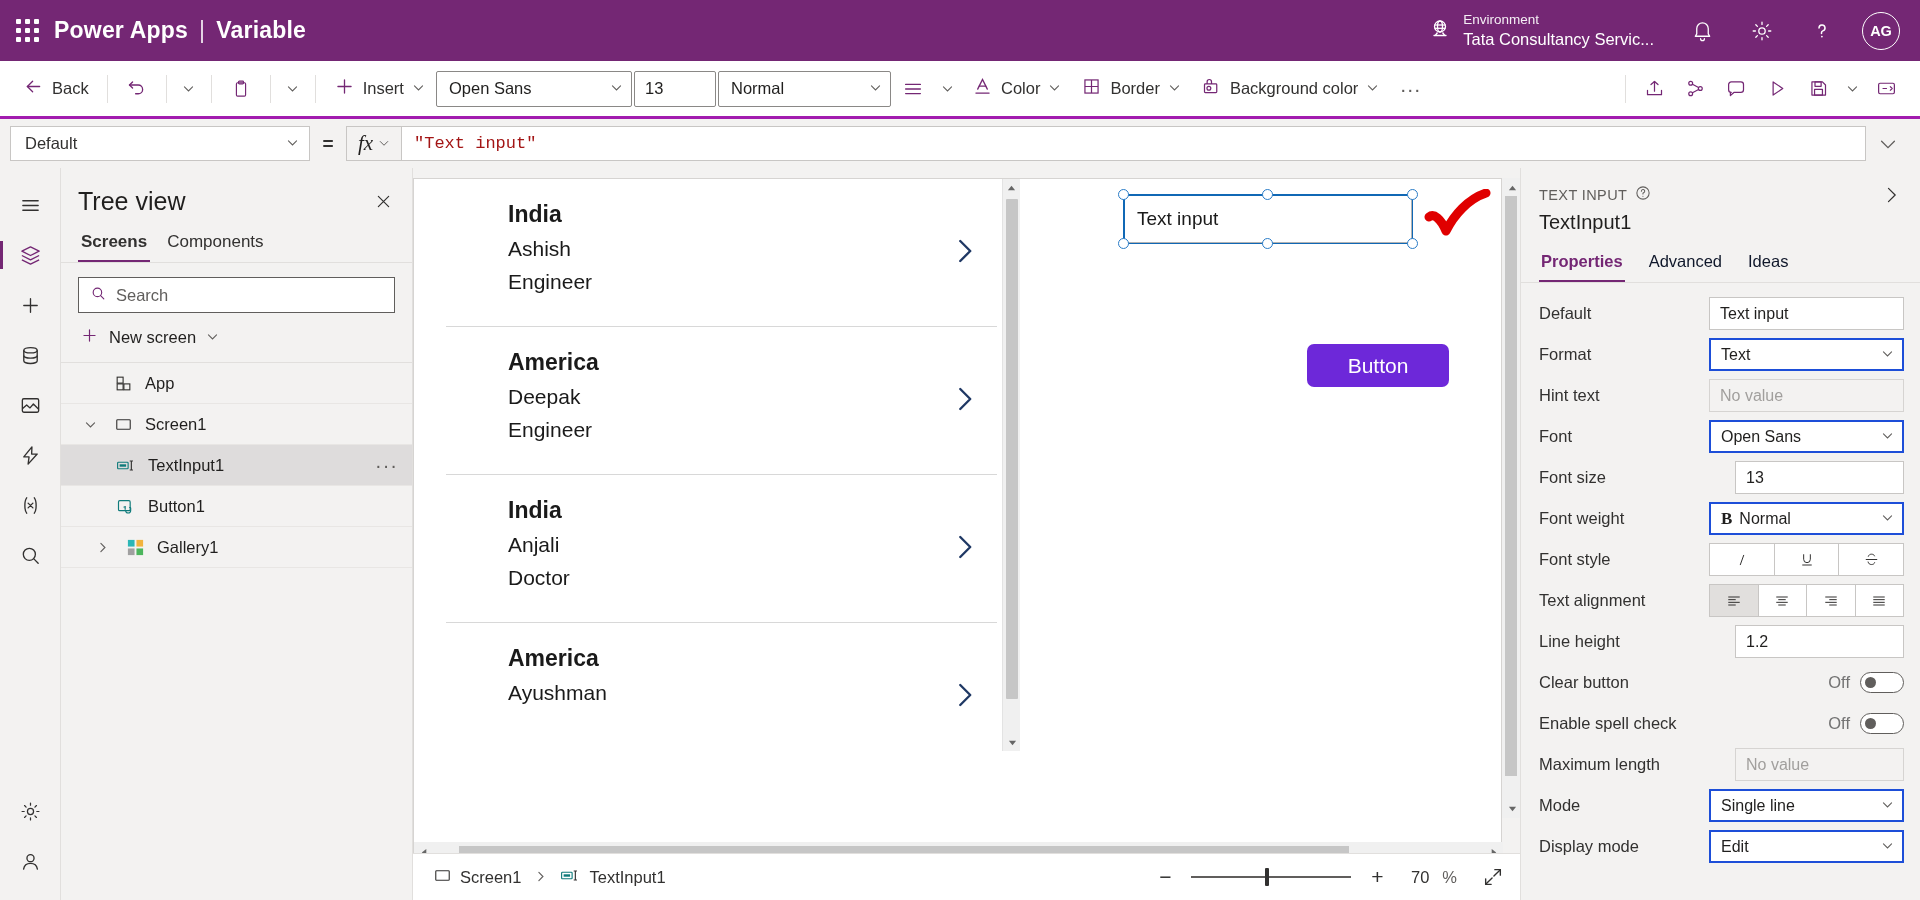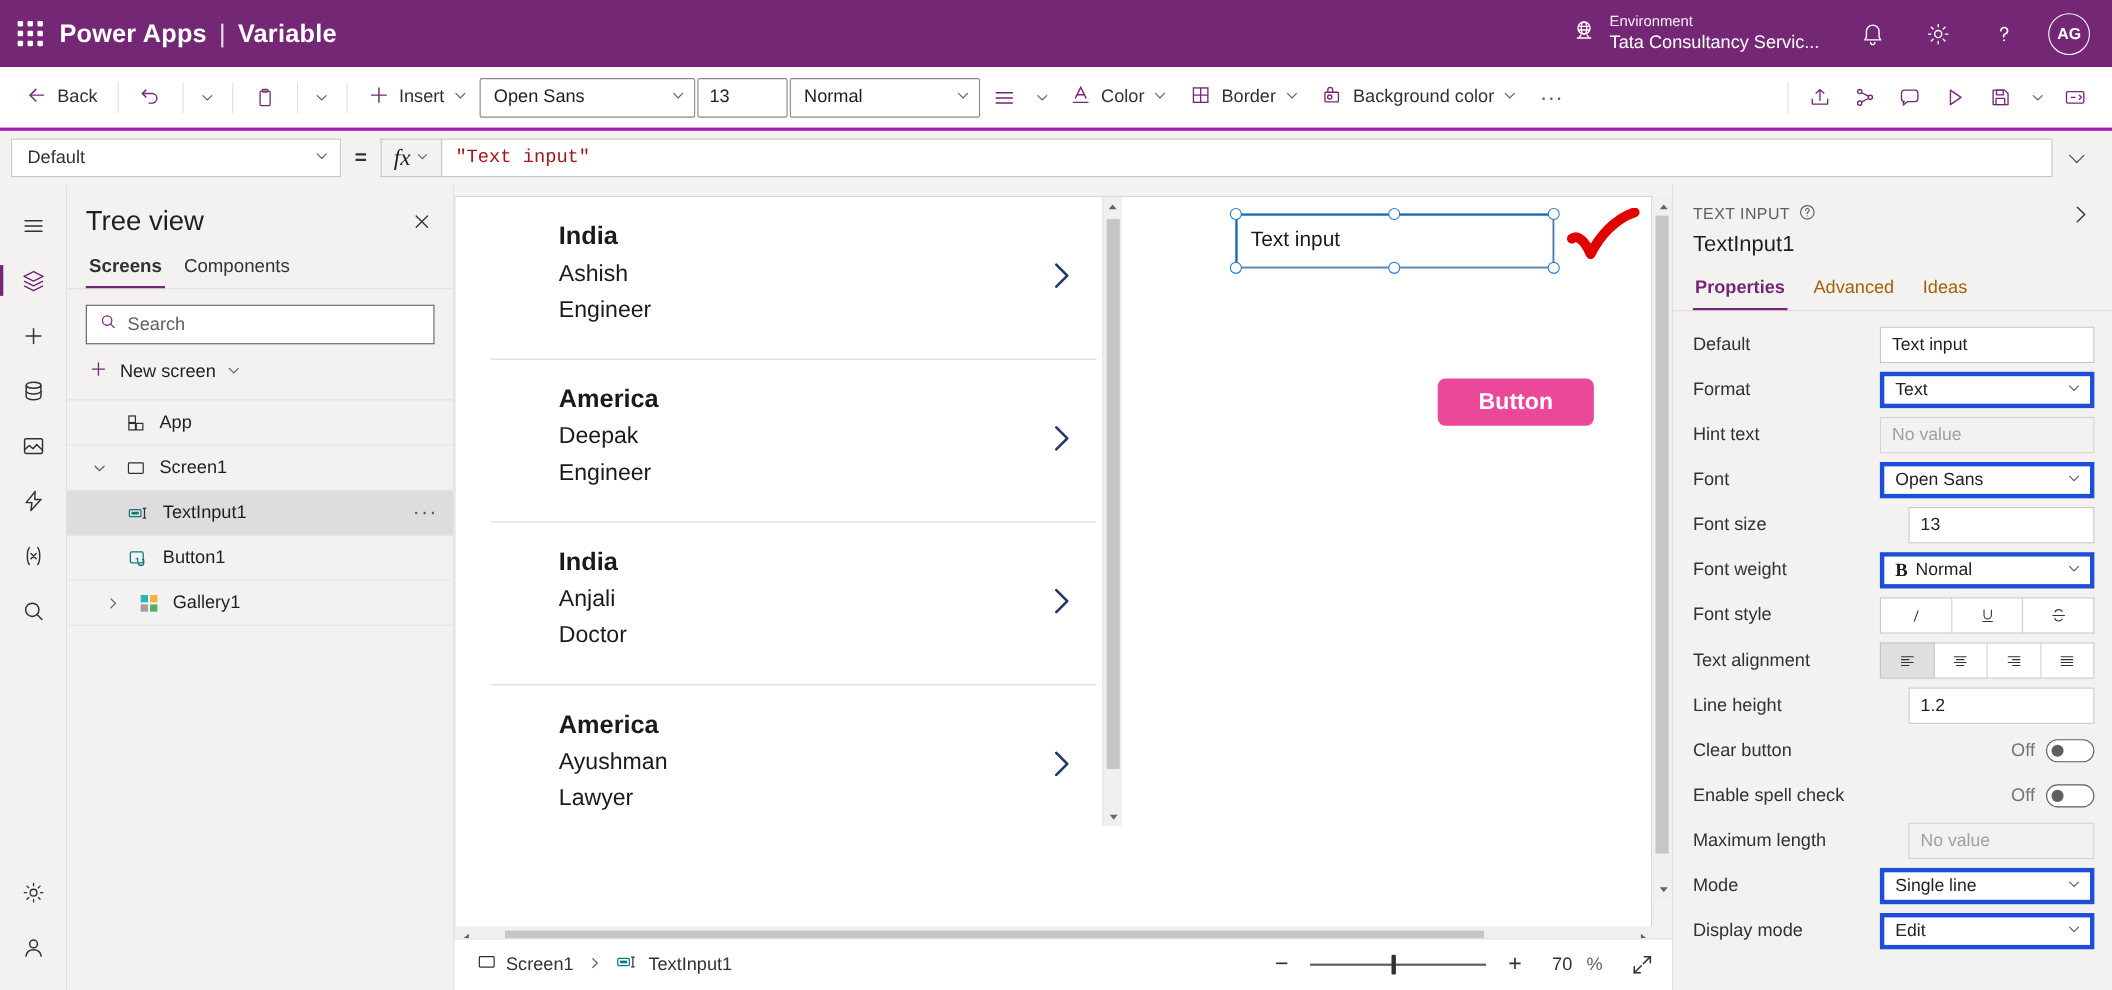--- a/index.html
+++ b/index.html
@@ -148,23 +148,23 @@
   .sel-edge { position: absolute; background: #1068b5; }
   .sel-h { height: 1.5px; } .sel-v { width: 1.5px; }
   .handle {
     position: absolute; width: 11px; height: 11px; border-radius: 50%;
     background: #fff; border: 1.6px solid #2a7cc7; cursor: pointer;
   }
   #checkmark { position: absolute; left: 1010px; top: 10px; }
   
   #app-button {
     position: absolute; left: 893px; top: 165px; width: 142px; height: 43px;
-    background: #ec4899; border-radius: 7px; color: #fff;
+    background: #6d28d9; border-radius: 7px; color: #fff;
     display: flex; align-items: center; justify-content: center;
-    font-size: 21px; font-weight: 700; cursor: pointer;
+    font-size: 21px; font-weight: 400; cursor: pointer;
   }
   
   #cv-vscroll { position: absolute; right: 0; top: 10px; width: 18px; height: 640px; background: #f0f0f0; }
   #cv-vthumb { position: absolute; left: 3px; top: 18px; width: 12px; height: 580px; background: #c6c6c6; }
   #cv-hscroll {
     position: absolute; left: 0; bottom: 55px; width: 1089px; height: 20px;
     background: #f0f0f0; display: flex; align-items: center;
   }
   #cv-hthumb { position: absolute; left: 45px; top: 4px; width: 890px; height: 12px; background: #c6c6c6; }
   .sb-arrow { width: 20px; height: 20px; display: flex; align-items: center; justify-content: center; cursor: pointer; }
@@ -189,34 +189,34 @@
   
   #props {
     position: absolute; top: 168px; right: 0; width: 400px; height: 732px;
     background: #f3f2f1; border-left: 1px solid #e1dfdd; display: flex; flex-direction: column;
   }
   #pr-head { padding: 14px 16px 2px 18px; display: flex; align-items: center; gap: 8px; }
   #pr-kind { font-size: 14.5px; color: #605e5c; letter-spacing: .4px; }
   #pr-collapse { margin-left: auto; cursor: pointer; width: 26px; height: 26px; display: flex; align-items: center; justify-content: center; }
   #pr-name { padding: 1px 18px 12px; font-size: 20px; color: #201f1e; }
   #pr-tabs { display: flex; gap: 22px; padding: 0 18px; border-bottom: 1px solid #e1dfdd; }
-  .pr-tab { font-size: 16.5px; padding: 6px 2px 11px; cursor: pointer; color: #a16207; position: relative; }
+  .pr-tab { font-size: 16.5px; padding: 6px 2px 11px; cursor: pointer; color: #0f172a; position: relative; }
   .pr-tab.active { font-weight: 600; color: #742774; }
   .pr-tab.active::after { content: ""; position: absolute; left: 0; right: 0; bottom: 0; height: 2.5px; background: #742774; }
   #pr-list { flex: 1; overflow-y: auto; padding: 10px 0 0 0; }
   .pr-row { display: flex; align-items: center; min-height: 41px; padding: 0 16px 0 18px; }
   .pr-label { font-size: 16.5px; color: #323130; flex: 0 0 170px; }
   .pr-ctl { flex: 1; display: flex; align-items: center; justify-content: flex-end; }
   .pr-input {
     width: 100%; height: 33px; background: #fff; border: 1px solid #c8c6c4;
     display: flex; align-items: center; padding: 0 10px; font-size: 16px; color: #201f1e; cursor: text;
   }
   .pr-input.muted { color: #a19f9d; background: #f3f2f1; border-color: #d6d4d2; }
   .pr-select {
-    width: 100%; height: 33px; background: #fff; border: 4px solid #1d4ed8;
+    width: 100%; height: 33px; background: #fff; border: 2px solid #1d4ed8;
     display: flex; align-items: center; padding: 0 8px 0 10px; font-size: 16px; color: #201f1e; cursor: pointer;
   }
   .pr-select .val { flex: 1; }
   .pr-seg { display: flex; width: 100%; }
   .seg-btn {
     flex: 1; height: 33px; background: #fff; border: 1px solid #c8c6c4; border-left: none;
     display: flex; align-items: center; justify-content: center; cursor: pointer;
   }
   .seg-btn:first-child { border-left: 1px solid #c8c6c4; }
   .seg-btn.active { background: #e1dfdd; }
@@ -690,21 +690,20 @@
           <div class="g-role">Doctor</div>
           <span class="g-chev">
             <svg width="30" height="30" viewBox="0 0 24 24" fill="none" stroke="#1f3864" stroke-width="1.9" stroke-linecap="round" stroke-linejoin="round">
                 <path d="M9 4l8 8-8 8"></path>
               </svg>
           </span>
         </div>
         <div class="g-item" style="border-bottom:none;">
           <div class="g-country">America</div>
           <div class="g-name">Ayushman</div>
-          <div class="g-role">Lawyer</div>
           <span class="g-chev">
             <svg width="30" height="30" viewBox="0 0 24 24" fill="none" stroke="#1f3864" stroke-width="1.9" stroke-linecap="round" stroke-linejoin="round">
                 <path d="M9 4l8 8-8 8"></path>
               </svg>
           </span>
         </div>
       </div>
       <div id="gallery-scrollbar">
         <div class="gsb-arrow">
           <svg width="9" height="9" viewBox="0 0 10 10" fill="#666">

